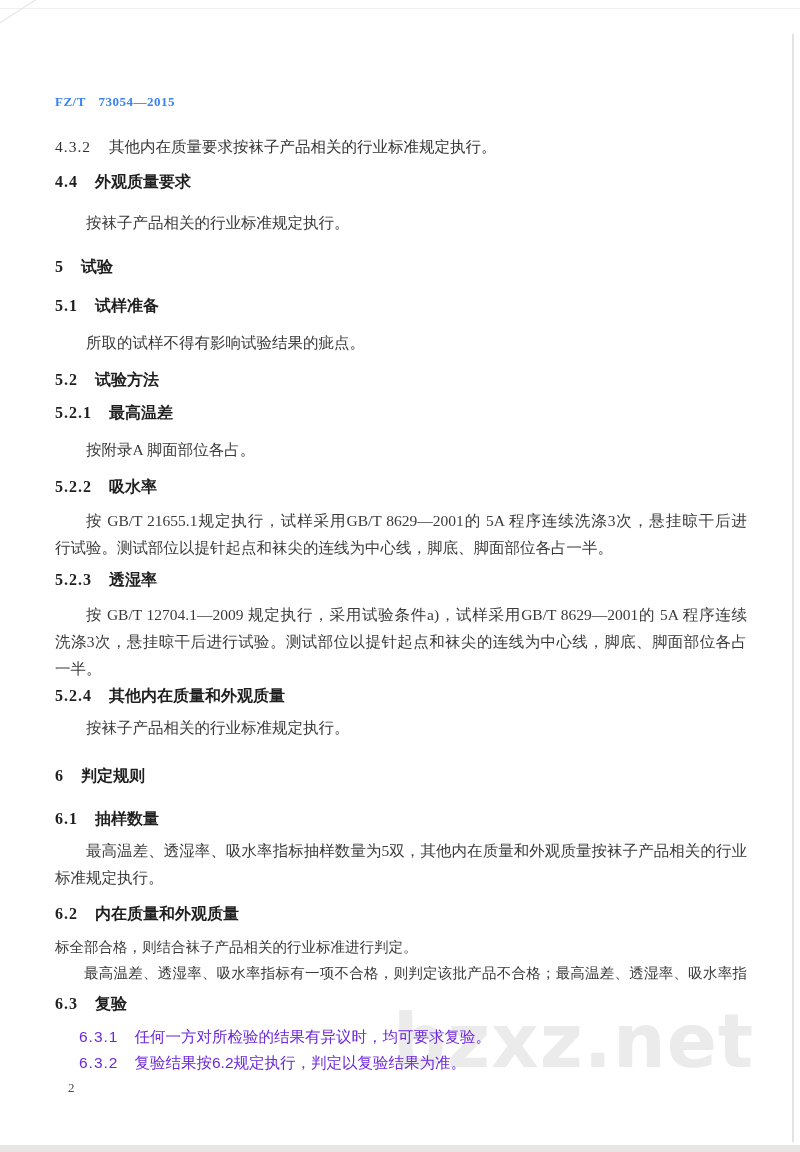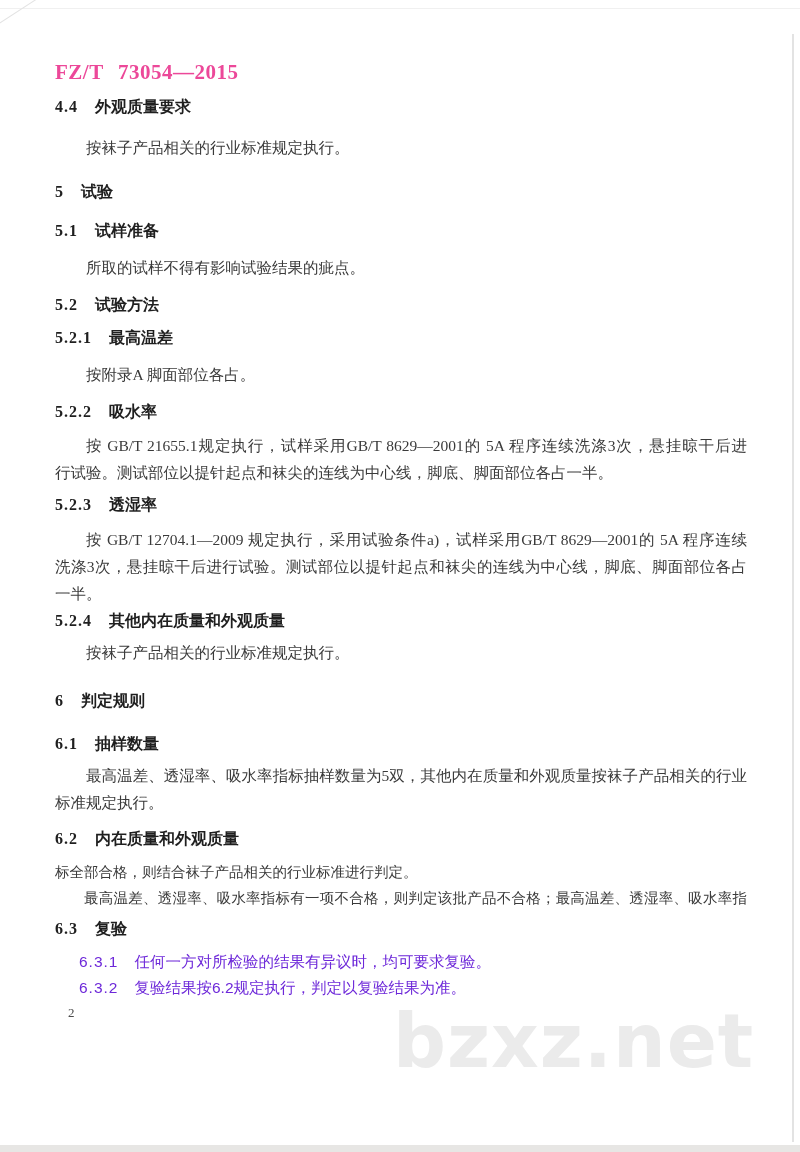--- a/index.html
+++ b/index.html
@@ -17,22 +17,22 @@
   
   .watermark{
     position:absolute;left:393px;top:1004px;z-index:0;
     font-family:"DejaVu Sans","Liberation Sans",sans-serif;
     font-weight:bold;font-size:74px;line-height:74px;letter-spacing:1px;
     color:#ebebeb;user-select:none;
   }
   .content{position:absolute;left:55px;top:62px;width:692px;z-index:1;}
   .doc-code{
     font-family:"Liberation Serif","DejaVu Serif",serif;
-    font-weight:bold;font-size:21px;line-height:20px;color:#ec4899;
-    word-spacing:9px;letter-spacing:.5px;
+    font-weight:bold;font-size:13px;line-height:20px;color:#3b82f6;
+    word-spacing:9px;letter-spacing:.5px;margin-top:30px;
   }
   .h{
     font-family:"Liberation Sans","DejaVu Sans",sans-serif;
     font-weight:bold;font-size:16px;line-height:20px;color:#1f1f1f;
   }
   .h .num{font-family:"Liberation Serif","DejaVu Serif",serif;margin-right:17px;letter-spacing:1px;}
   .clause{font-size:15.5px;line-height:20px;color:#333;}
   .clause .num{margin-right:18px;letter-spacing:1px;}
   .clause-hei{
     font-family:"Liberation Sans","DejaVu Sans",sans-serif;
@@ -54,20 +54,23 @@
 <div class="corner-line"></div>
 <div class="right-edge"></div>
 <div class="bottom-strip"></div>
 
 <div class="watermark">bzxz.net</div>
 
 <div class="content">
 
   <div class="doc-code">FZ/T 73054—2015</div>
 
+  <div class="clause" style="margin-top:25px;">
+    <span class="num">4.3.2</span><span>其他内在质量要求按袜子产品相关的行业标准规定执行。</span>
+  </div>
 
   <div class="h" style="margin-top:15px;">
     <span class="num">4.4</span><span>外观质量要求</span>
   </div>
 
   <div class="para single" style="margin-top:21px;">按袜子产品相关的行业标准规定执行。</div>
 
   <div class="h" style="margin-top:24px;">
     <span class="num">5</span><span>试验</span>
   </div>

